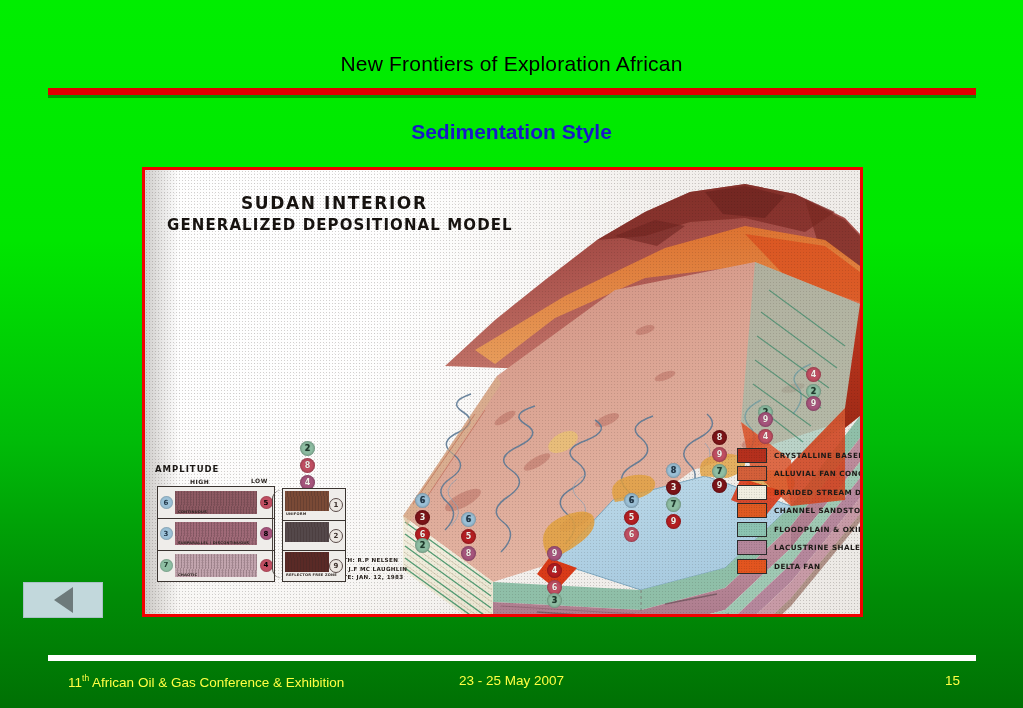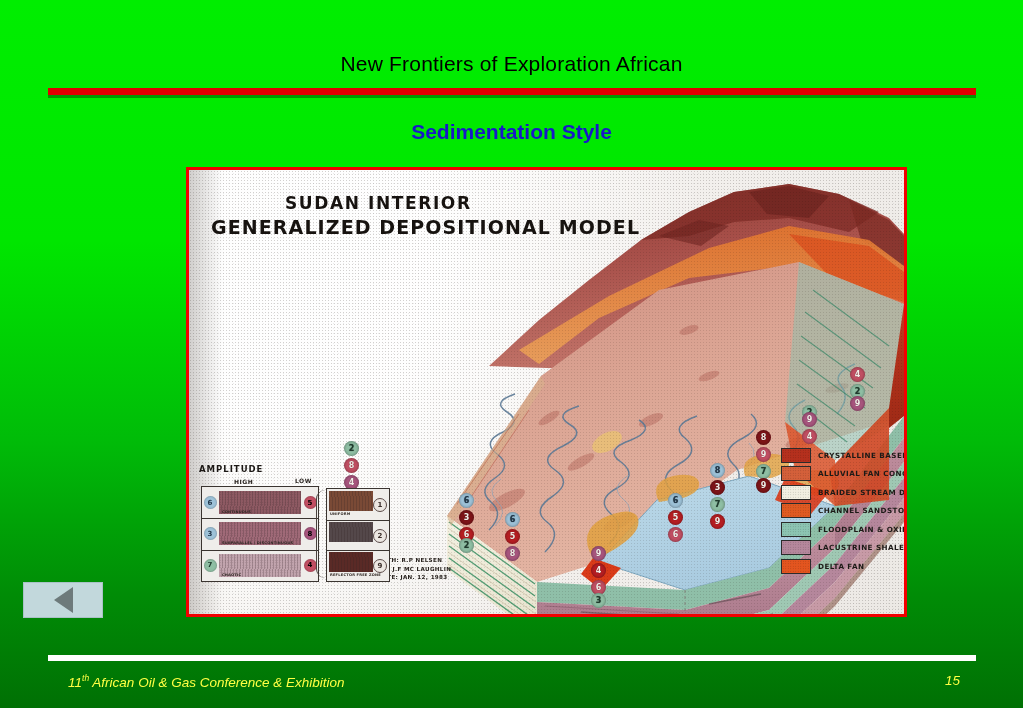--- a/index.html
+++ b/index.html
@@ -22,21 +22,21 @@
     background:#e00000;box-shadow:0 3px 0 0 rgba(0,90,0,.55);
   }
   .subtitle{
     position:absolute;left:0;top:120px;width:1023px;text-align:center;
     font-size:21px;font-weight:bold;color:#1818c8;
   }
 
   
   .fig{
     position:absolute;left:142px;top:167px;width:715px;height:444px;
-    border:3px solid #f20000;background:#5eead4;overflow:hidden;margin-left:44px;
+    border:3px solid #f20000;background:#5eead4;overflow:hidden;
   }
   .paper{
     position:absolute;inset:0;
     background:
       radial-gradient(circle at 12% 20%, rgba(255,255,255,.95) 0 22%, rgba(0,0,0,0) 60%),
       linear-gradient(115deg,#eceae7 0%,#f6f4f1 28%,#f2efec 62%,#ece9e5 100%);
   }
   .paper:after{
     content:"";position:absolute;inset:0;opacity:.5;
     background-image:
@@ -44,21 +44,21 @@
       radial-gradient(rgba(90,90,90,.22) .5px, transparent .6px);
     background-size:3px 3px, 5px 5px;
     background-position:0 0, 2px 1px;
   }
   .lshade{position:absolute;left:0;top:0;width:34px;height:100%;
     background:linear-gradient(90deg,rgba(140,135,130,.40),rgba(255,255,255,0));}
 
   
   .fig-t{position:absolute;font-family:"DejaVu Sans", sans-serif;font-weight:bold;color:#171310;}
   .t1{left:96px;top:23px;font-size:17px;letter-spacing:1.6px;}
-  .t2{left:22px;top:46px;font-size:19px;letter-spacing:1.1px;}
+  .t2{left:22px;top:46px;font-size:15px;letter-spacing:1.1px;}
   .t3{left:32px;top:70px;font-size:15px;font-weight:600;letter-spacing:1.6px;color:#241d18;}
 
   .credit{
     position:absolute;left:189px;top:386px;
     font-family:"DejaVu Sans", sans-serif;font-size:5.6px;font-weight:bold;
     line-height:1.55;color:#2a2420;letter-spacing:.35px;filter:blur(.25px);
   }
 
   
   .model{position:absolute;left:0;top:0;width:715px;height:444px;}
@@ -138,21 +138,21 @@
   .navbtn{
     position:absolute;left:23px;top:582px;width:78px;height:34px;
     background:#c2d8dc;border:1px solid #a9c2c7;
     display:flex;align-items:center;justify-content:center;cursor:pointer;
   }
   .navbtn .tri{width:0;height:0;border-top:13px solid transparent;
     border-bottom:13px solid transparent;border-right:19px solid #6d7a7b;}
 
   
   .ft-rule{position:absolute;left:48px;top:655px;width:928px;height:6px;background:#ffffff;}
-  .ft{position:absolute;top:673px;font-size:13.5px;color:#ffff44;font-style:italic;}
+  .ft{position:absolute;top:673px;font-size:13.5px;color:#ffff44;}
   .ft-left{left:68px;}
   .ft-mid{left:0;width:1023px;text-align:center;}
   .ft-right{left:0;width:1023px;text-align:right;padding-right:63px;box-sizing:border-box;}
   .ft sup{font-size:8.5px;vertical-align:super;}
 </style>
 </head>
 <body>
 
 <div class="slide">
 
@@ -464,15 +464,16 @@
         </div>
     </div>
   </div>
 
   <div class="navbtn">
     <span class="tri"></span>
   </div>
 
   <div class="ft-rule"></div>
   <div class="ft ft-left"><span>11</span><sup>th</sup><span> African Oil &amp; Gas Conference &amp; Exhibition</span></div>
+  <div class="ft ft-mid">23 - 25 May 2007</div>
   <div class="ft ft-right">15</div>
 
 </div>
 
 </body></html>

